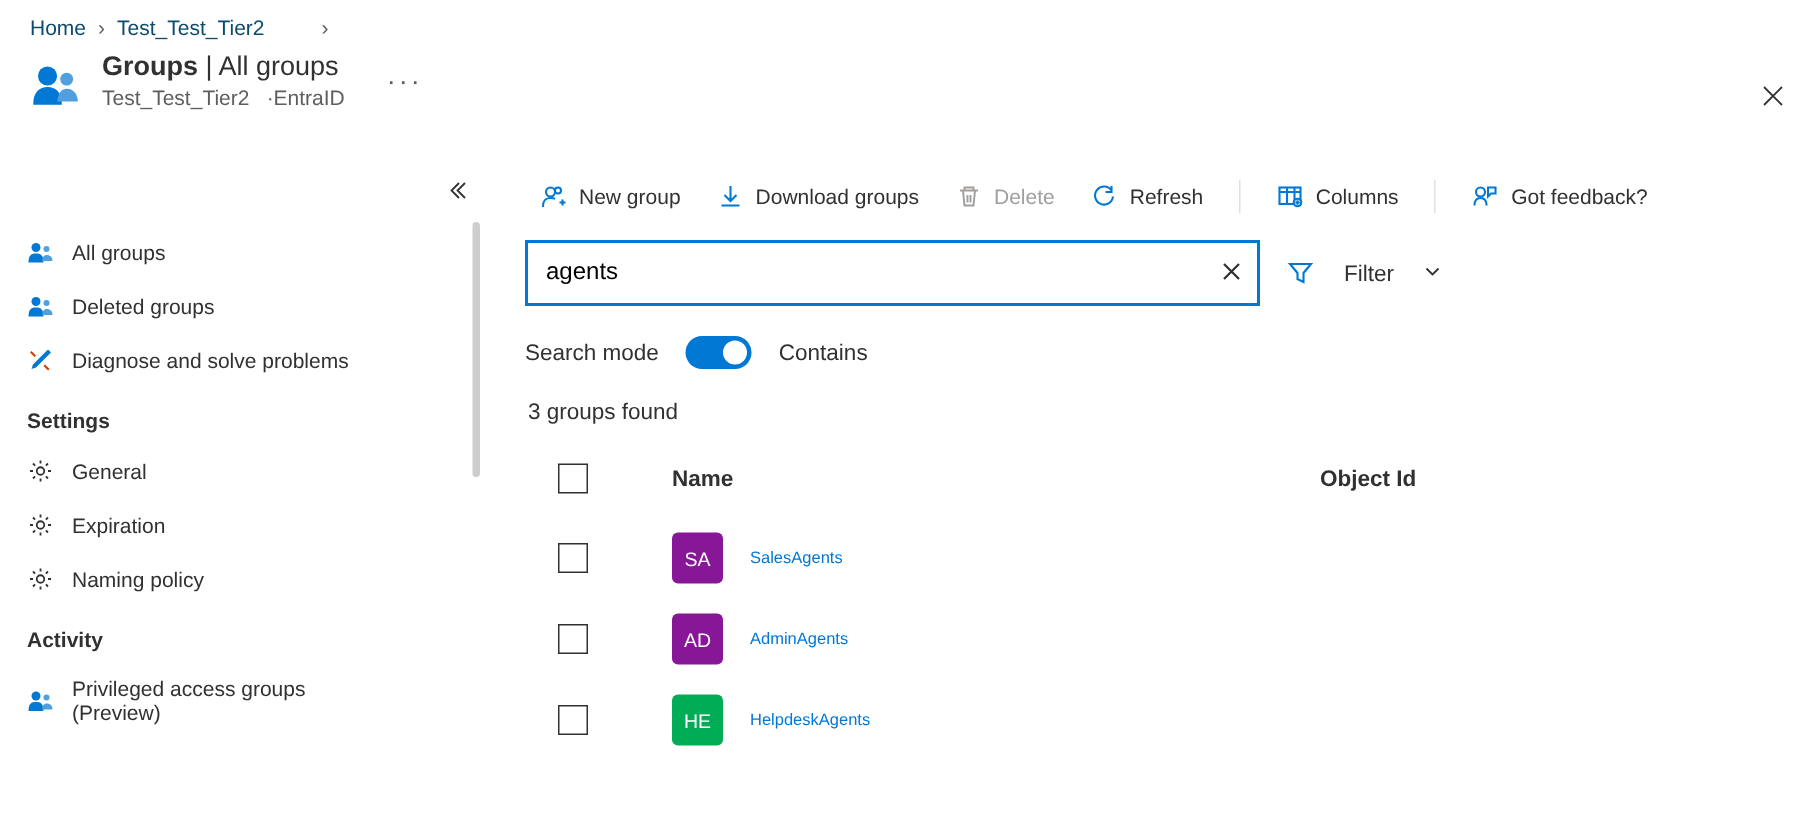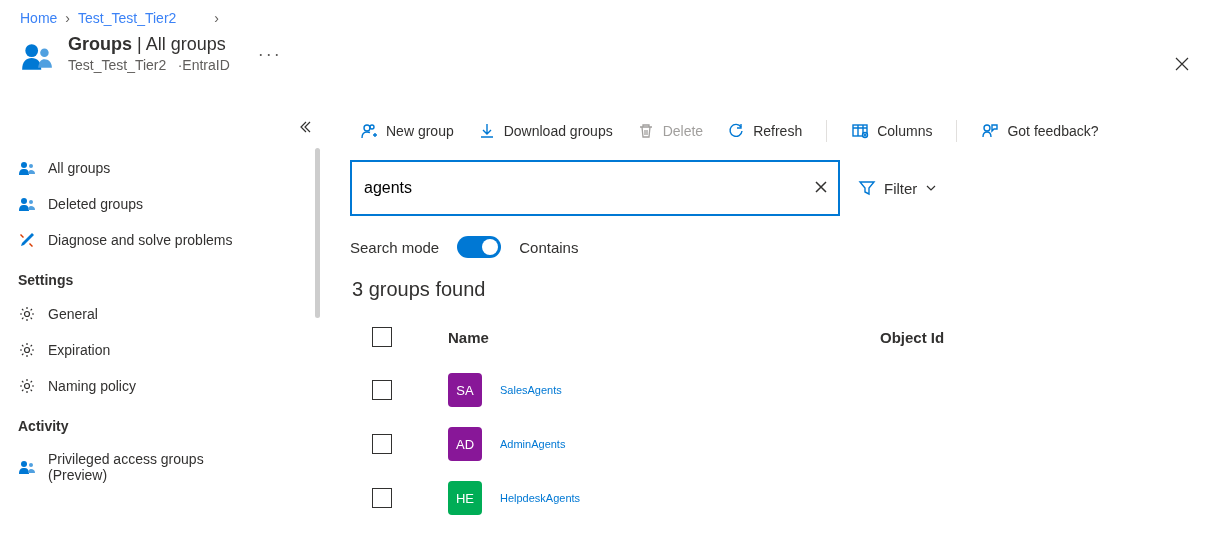--- a/index.html
+++ b/index.html
@@ -7,21 +7,21 @@
       font-family: "Segoe UI", -apple-system, sans-serif;
       font-size: 14px;
       color: #323130;
       background: #fff;
       width: 1210px;
       height: 552px;
       position: relative;
       overflow: hidden;
     }
     a { text-decoration: none; }
-    .link { color: #3b82f6; }
+    .link { color: #0c4a6e; }
 
     
     .breadcrumbs {
       display: flex;
       align-items: center;
       padding: 10px 20px 4px;
       font-size: 14px;
       gap: 8px;
     }
     .breadcrumbs .sep {
@@ -143,39 +143,39 @@
     .search-row {
       display: flex;
       align-items: center;
       gap: 18px;
     }
     .search-box {
       display: flex;
       align-items: center;
       border: 2px solid #0078d4;
       width: 490px;
-      height: 56px;
+      height: 44px;
       padding: 0 6px 0 12px;
     }
     .search-box input {
       border: none;
       outline: none;
       font-size: 16px;
       flex: 1;
       background: transparent;
     }
     .clear-btn {
       cursor: pointer;
       padding: 4px;
     }
     .clear-btn svg { width: 14px; height: 14px; stroke: #323130; stroke-width: 1.5; }
     .filter-btn {
       display: flex;
       align-items: center;
-      gap: 8px;
+      gap: 20px;
       cursor: pointer;
       font-size: 15px;
     }
 
     .searchmode-row {
       display: flex;
       align-items: center;
       gap: 18px;
       padding: 20px 0 10px;
       font-size: 15px;
@@ -190,21 +190,21 @@
     .toggle .knob {
       position: absolute;
       width: 16px; height: 16px;
       background: #fff;
       border-radius: 50%;
       top: 3px; right: 3px;
     }
 
     .results-count {
       padding: 10px 2px 18px;
-      font-size: 20px;
+      font-size: 15px;
     }
 
     .table-head {
       display: flex;
       align-items: center;
       padding: 8px 0 16px 22px;
       font-size: 15px;
     }
     .col-check { width: 48px; }
     .col-name { flex: 0 0 460px; font-weight: 600; }

